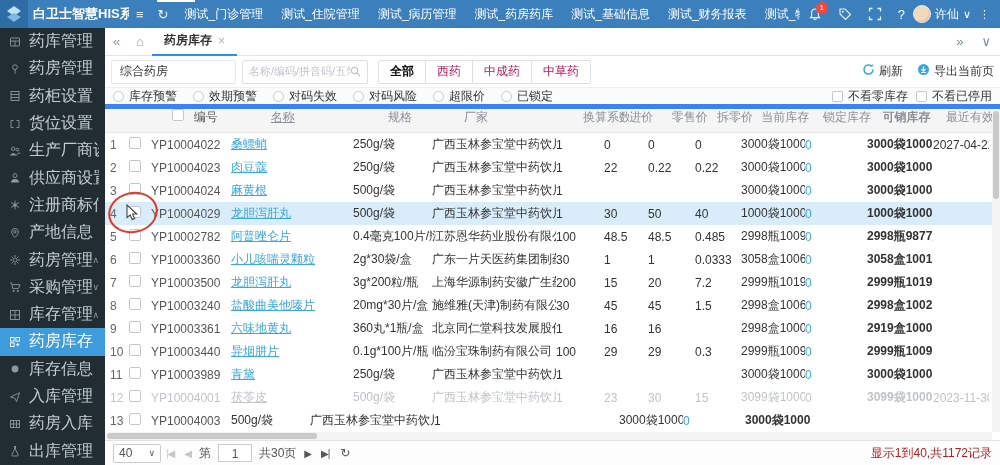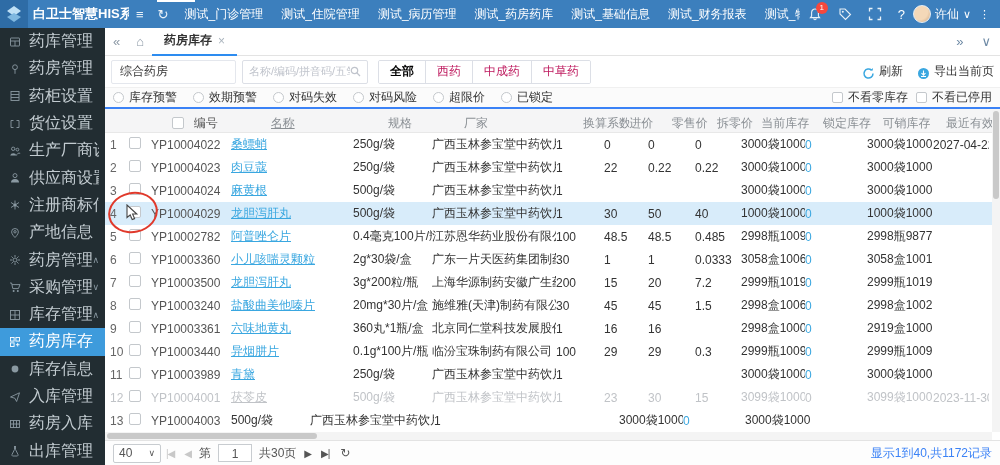--- a/index.html
+++ b/index.html
@@ -50,60 +50,60 @@
   .toolbar { height:32px; flex:0 0 32px; display:flex; align-items:center; padding:0 6px; border-bottom:1px solid #f0f0f0; }
   .pharmacy-select { width:125px; height:24px; border:1px solid #e4e7ed; border-radius:2px; display:flex; align-items:center; padding:0 8px; color:#333; cursor:pointer; background:#fff; }
   .search-box { width:126px; height:24px; border:1px solid #dcdfe6; border-radius:2px; display:flex; align-items:center; padding:0 6px; margin-left:6px; color:#c0c4cc; }
   .search-box .ph { flex:1; font-size:11px; white-space:nowrap; overflow:hidden; }
   .search-box svg { width:11px; height:11px; flex:0 0 11px; }
   .cat-group { display:flex; border:1px solid #dcdfe6; border-radius:2px; height:24px; margin-left:10px; overflow:hidden; }
   .cat-btn { padding:0 11px; display:flex; align-items:center; border-right:1px solid #dcdfe6; cursor:pointer; color:#be185d; background:#fff; }
   .cat-btn:last-child { border-right:none; }
   .cat-btn.active { font-weight:bold; color:#000; }
   .toolbar-actions { margin-left:auto; display:flex; align-items:center; }
-  .tool-act { display:flex; align-items:flex-end; margin-left:14px; cursor:pointer; color:#333; }
+  .tool-act { display:flex; align-items:flex-start; margin-left:14px; cursor:pointer; color:#333; }
   .tool-act svg { width:13px; height:13px; margin-right:4px; }
 
-  .filterbar { height:21px; flex:0 0 21px; display:flex; align-items:center; padding:0 8px; background:#fbfbfb; border-bottom:2px solid #3b82f6; }
+  .filterbar { height:21px; flex:0 0 21px; display:flex; align-items:center; padding:0 8px; background:#fbfbfb; border-bottom:5px solid #3b82f6; }
   .flt { display:flex; align-items:center; margin-right:16px; cursor:pointer; color:#333; }
   .flt .radio { width:11px; height:11px; border:1px solid #c4c8cc; border-radius:50%; background:#fff; margin-right:5px; }
   .flt .box { width:11px; height:11px; border:1px solid #c4c8cc; border-radius:2px; background:#fff; margin-right:5px; }
   .filter-right { margin-left:auto; display:flex; }
   .filter-right .flt { margin-right:0; margin-left:8px; }
 
   
-  .thead { height:24px; flex:0 0 24px; background:#f5f5f6; border-bottom:1px solid #e8e8e8; display:flex; align-items:flex-end; color:#8a8f94;padding-left:44px; }
+  .thead { height:24px; flex:0 0 24px; background:#f5f5f6; border-bottom:1px solid #e8e8e8; display:flex; align-items:flex-start; color:#8a8f94;padding-left:44px; }
   .tbody { flex:1; display:flex; flex-direction:column; min-height:0; }
   .trow { flex:1; display:flex; align-items:center; cursor:pointer; }
   .trow.selected { background:#d8ecfa; }
   .trow.disabled .cell, .trow.disabled .link { color:#c0c3c7 !important; }
   .cell { white-space:nowrap; overflow:hidden; padding-right:4px; font-size:12px; }
   .w-num{width:24px; color:#666; padding-left:5px;} .w-chk{width:22px;}
   .w-code{width:80px;} .w-name{width:122px;text-decoration:underline;} .w-spec{width:79px;} .w-maker{width:124px;}
   .w-ratio{width:48px;} .w-buy{width:44px;} .w-retail{width:47px;} .w-split{width:46px;}
-  .w-stock{width:64px;} .w-locked{width:62px;} .w-sellable{width:66px;} .w-expiry{width:56px;}
+  .w-stock{width:64px;} .w-locked{width:62px;} .w-sellable{width:66px;font-weight:bold;} .w-expiry{width:56px;}
   .ckb { width:12px; height:12px; border:1px solid #c4c8cc; border-radius:2px; background:#fff; display:inline-block; }
   .link { color:#3aa7e0; }
   .cell.w-code { color:#555; }
 
   .hscroll { height:8px; flex:0 0 8px; background:#f4f4f4; position:relative; margin-right:8px; }
   .hscroll .thumb { position:absolute; left:2px; top:1px; height:6px; width:210px; background:#c9c9c9; border-radius:3px; }
   .vscroll { position:absolute; right:0; top:82px; bottom:33px; width:8px; background:#f4f4f4; }
   .vscroll .thumb { position:absolute; top:1px; left:1px; width:6px; height:88px; background:#c9c9c9; border-radius:3px; }
 
   
   .pager { height:25px; flex:0 0 25px; border-top:1px solid #e3e3e3; background:#fdfdfd; display:flex; align-items:center; padding:0 8px; color:#555; }
   .psize { width:48px; height:19px; border:1px solid #c8ccd0; border-radius:2px; display:flex; align-items:center; padding:0 5px; background:#fff; cursor:pointer; }
   .psize .pv { flex:1; } .psize .pc { font-size:9px; color:#555; }
   .pg-ico { margin:0 5px; cursor:pointer; font-size:10px; letter-spacing:-1px; }
   .pg-ico.dis { color:#c8c8c8; }
   .pg-label { margin:0 3px; }
   .page-input { width:34px; height:18px; border:1px solid #c8ccd0; text-align:center; line-height:18px; background:#fff; margin:0 4px; }
   .pg-refresh { font-size:12px; margin-left:6px; cursor:pointer; }
-  .pager-summary { margin-left:auto; color:#3b82f6; }
+  .pager-summary { margin-left:auto; color:#b91c1c; }
 
   
   .anno-ellipse { position:absolute; left:108px; top:192px; width:50px; height:41px; border:2px solid #e0392b; border-radius:50%; transform:rotate(-12deg); pointer-events:none; }
   .anno-cursor { position:absolute; left:126px; top:204px; width:14px; height:17px; pointer-events:none; }
 </style>
 </head>
 <body>
 
 <div class="app">
 

